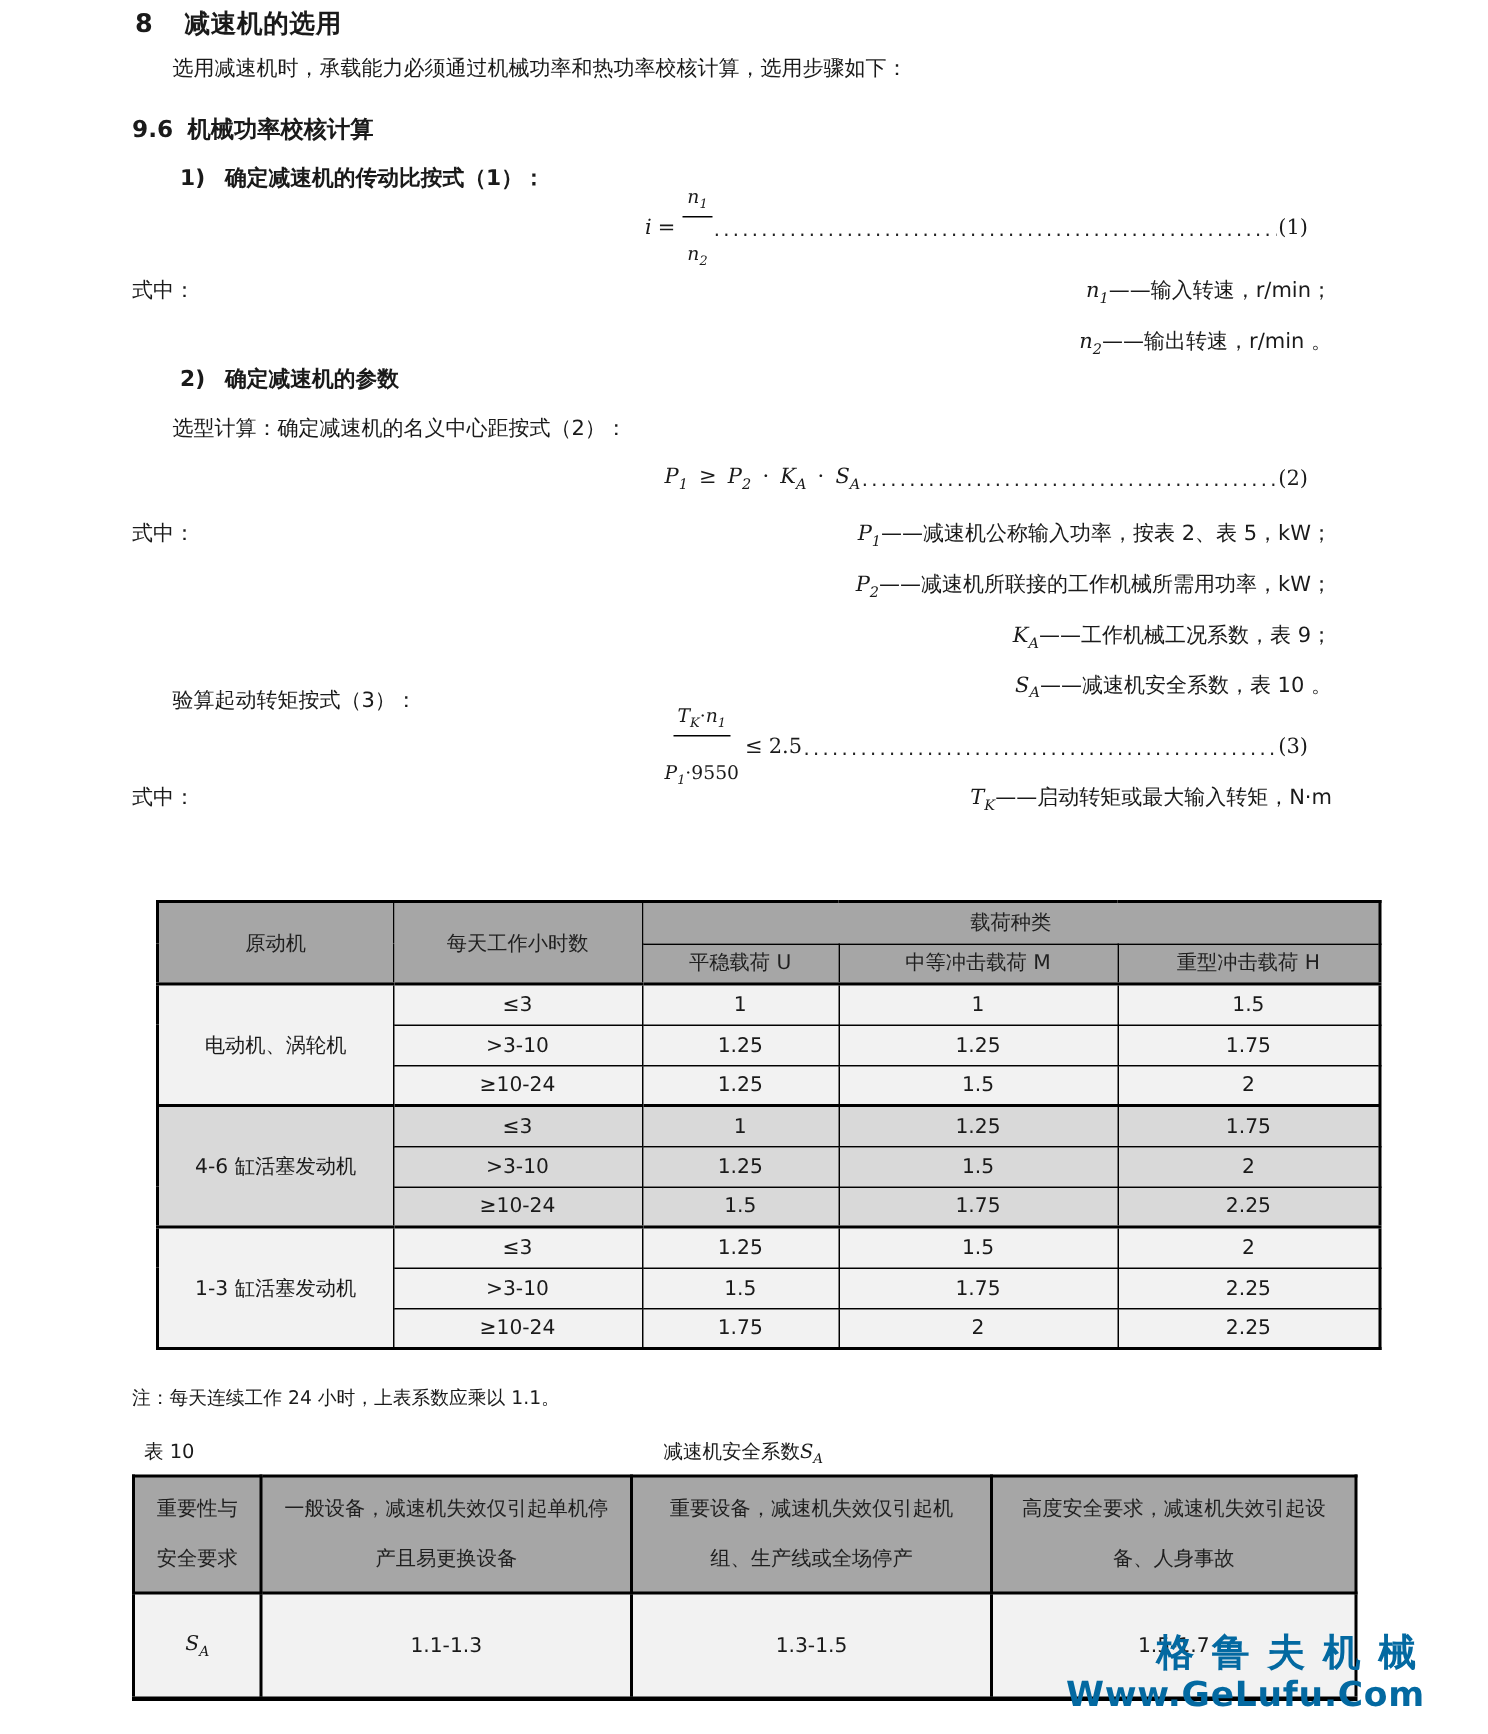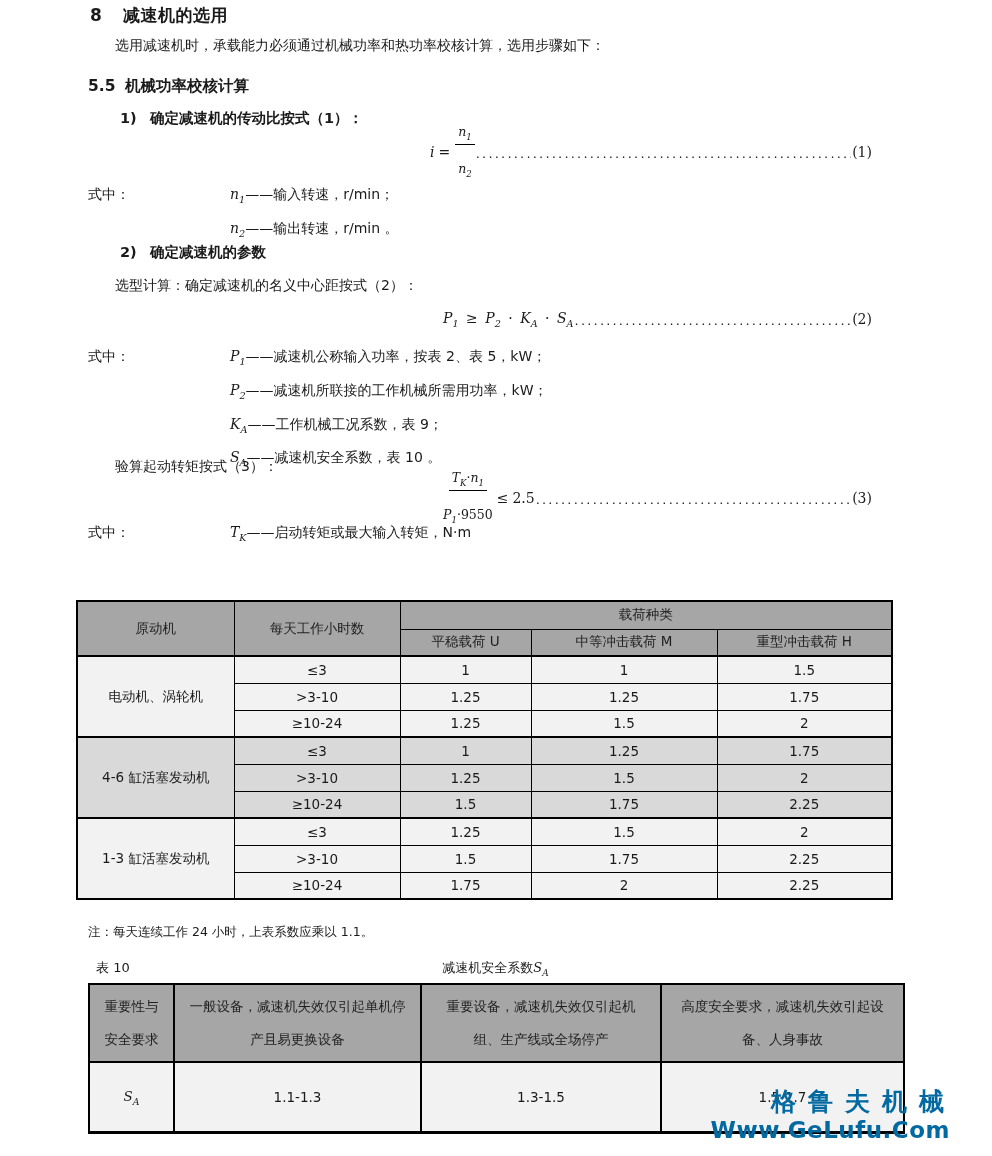--- a/index.html
+++ b/index.html
@@ -21,21 +21,21 @@
   .frac .top{border-bottom:1px solid #000;padding:0 3px 1px 3px;}
   .frac .bot{padding-top:1px;}
   .eqline{display:flex;align-items:center;}
   .leader{flex:1 1 auto;overflow:hidden;white-space:nowrap;font-size:13px;letter-spacing:2.2px;
           color:#222;margin:0 1px;transform:translateY(1px);}
   .eqno{flex:0 0 auto;font-family:"DejaVu Serif","Liberation Serif",serif;font-size:14px;}
   .fs13{font-size:12.5px;}
   
   .where{font-size:14px;}
   .where .lbl{position:absolute;left:0;top:0;line-height:29px;}
-  .where .defline{margin-left:142px;line-height:29px;white-space:nowrap;}
+  .where .defline{margin-left:142px;line-height:29px;white-space:nowrap;text-align:right;}
   
   .cap{width:815px;position:relative;font-size:13px;}
   .cap .left{position:absolute;left:8px;top:0;}
   .cap .center{text-align:center;}
   
   table{border-collapse:collapse;table-layout:fixed;}
   .t9{width:815px;border:2px solid #000;font-size:13.5px;}
   .t9 td{border:1px solid #000;text-align:center;vertical-align:middle;padding:0;overflow:hidden;}
   .t9 .th{background:#a6a6a6;color:#1f1f1f;}
   .t9 tr{height:27px;}
@@ -58,21 +58,21 @@
 </head>
 <body>
 
 <div class="page">
 
   <div class="abs h1" style="left:90px;top:4px;">
     <span class="num">8</span><span>减速机的选用</span>
   </div>
   <div class="abs body-text" style="left:115px;top:37px;">选用减速机时，承载能力必须通过机械功率和热功率校核计算，选用步骤如下：</div>
   <div class="abs h2" style="left:88px;top:76px;">
-    <span class="num">5.5</span><span>机械功率校核计算</span>
+    <span class="num">9.6</span><span>机械功率校核计算</span>
   </div>
 
   <div class="abs h3" style="left:120px;top:109px;">
     <span class="num">1)</span><span>确定减速机的传动比按式（1）：</span>
   </div>
 
   <div class="abs eqline" style="left:88px;top:133px;width:784px;height:38px;padding-left:342px;box-sizing:border-box;">
     <span class="mv" style="font-size:14px;">i</span>
     <span class="mu" style="font-size:14px;margin:0 5px 0 4px;">=</span>
     <span class="frac fs13">
@@ -142,21 +142,21 @@
   </div>
 
   <div class="abs where" style="left:88px;top:518px;width:800px;">
     <span class="lbl">式中：</span>
     <div class="defline">
       <span class="mv"><span>T</span><sub>K</sub></span><span>——启动转矩或最大输入转矩，N·m</span>
     </div>
   </div>
 
 
-  <table class="abs t9" style="left:76px;top:600px;">
+  <table class="abs t9" style="left:104px;top:600px;">
     <colgroup>
         <col style="width:157px">
         <col style="width:166px">
         <col style="width:131px">
         <col style="width:186px">
         <col style="width:175px">
       </colgroup>
     <tbody>
         <tr class="hr1">
       <td class="th" rowspan="2">原动机</td>

